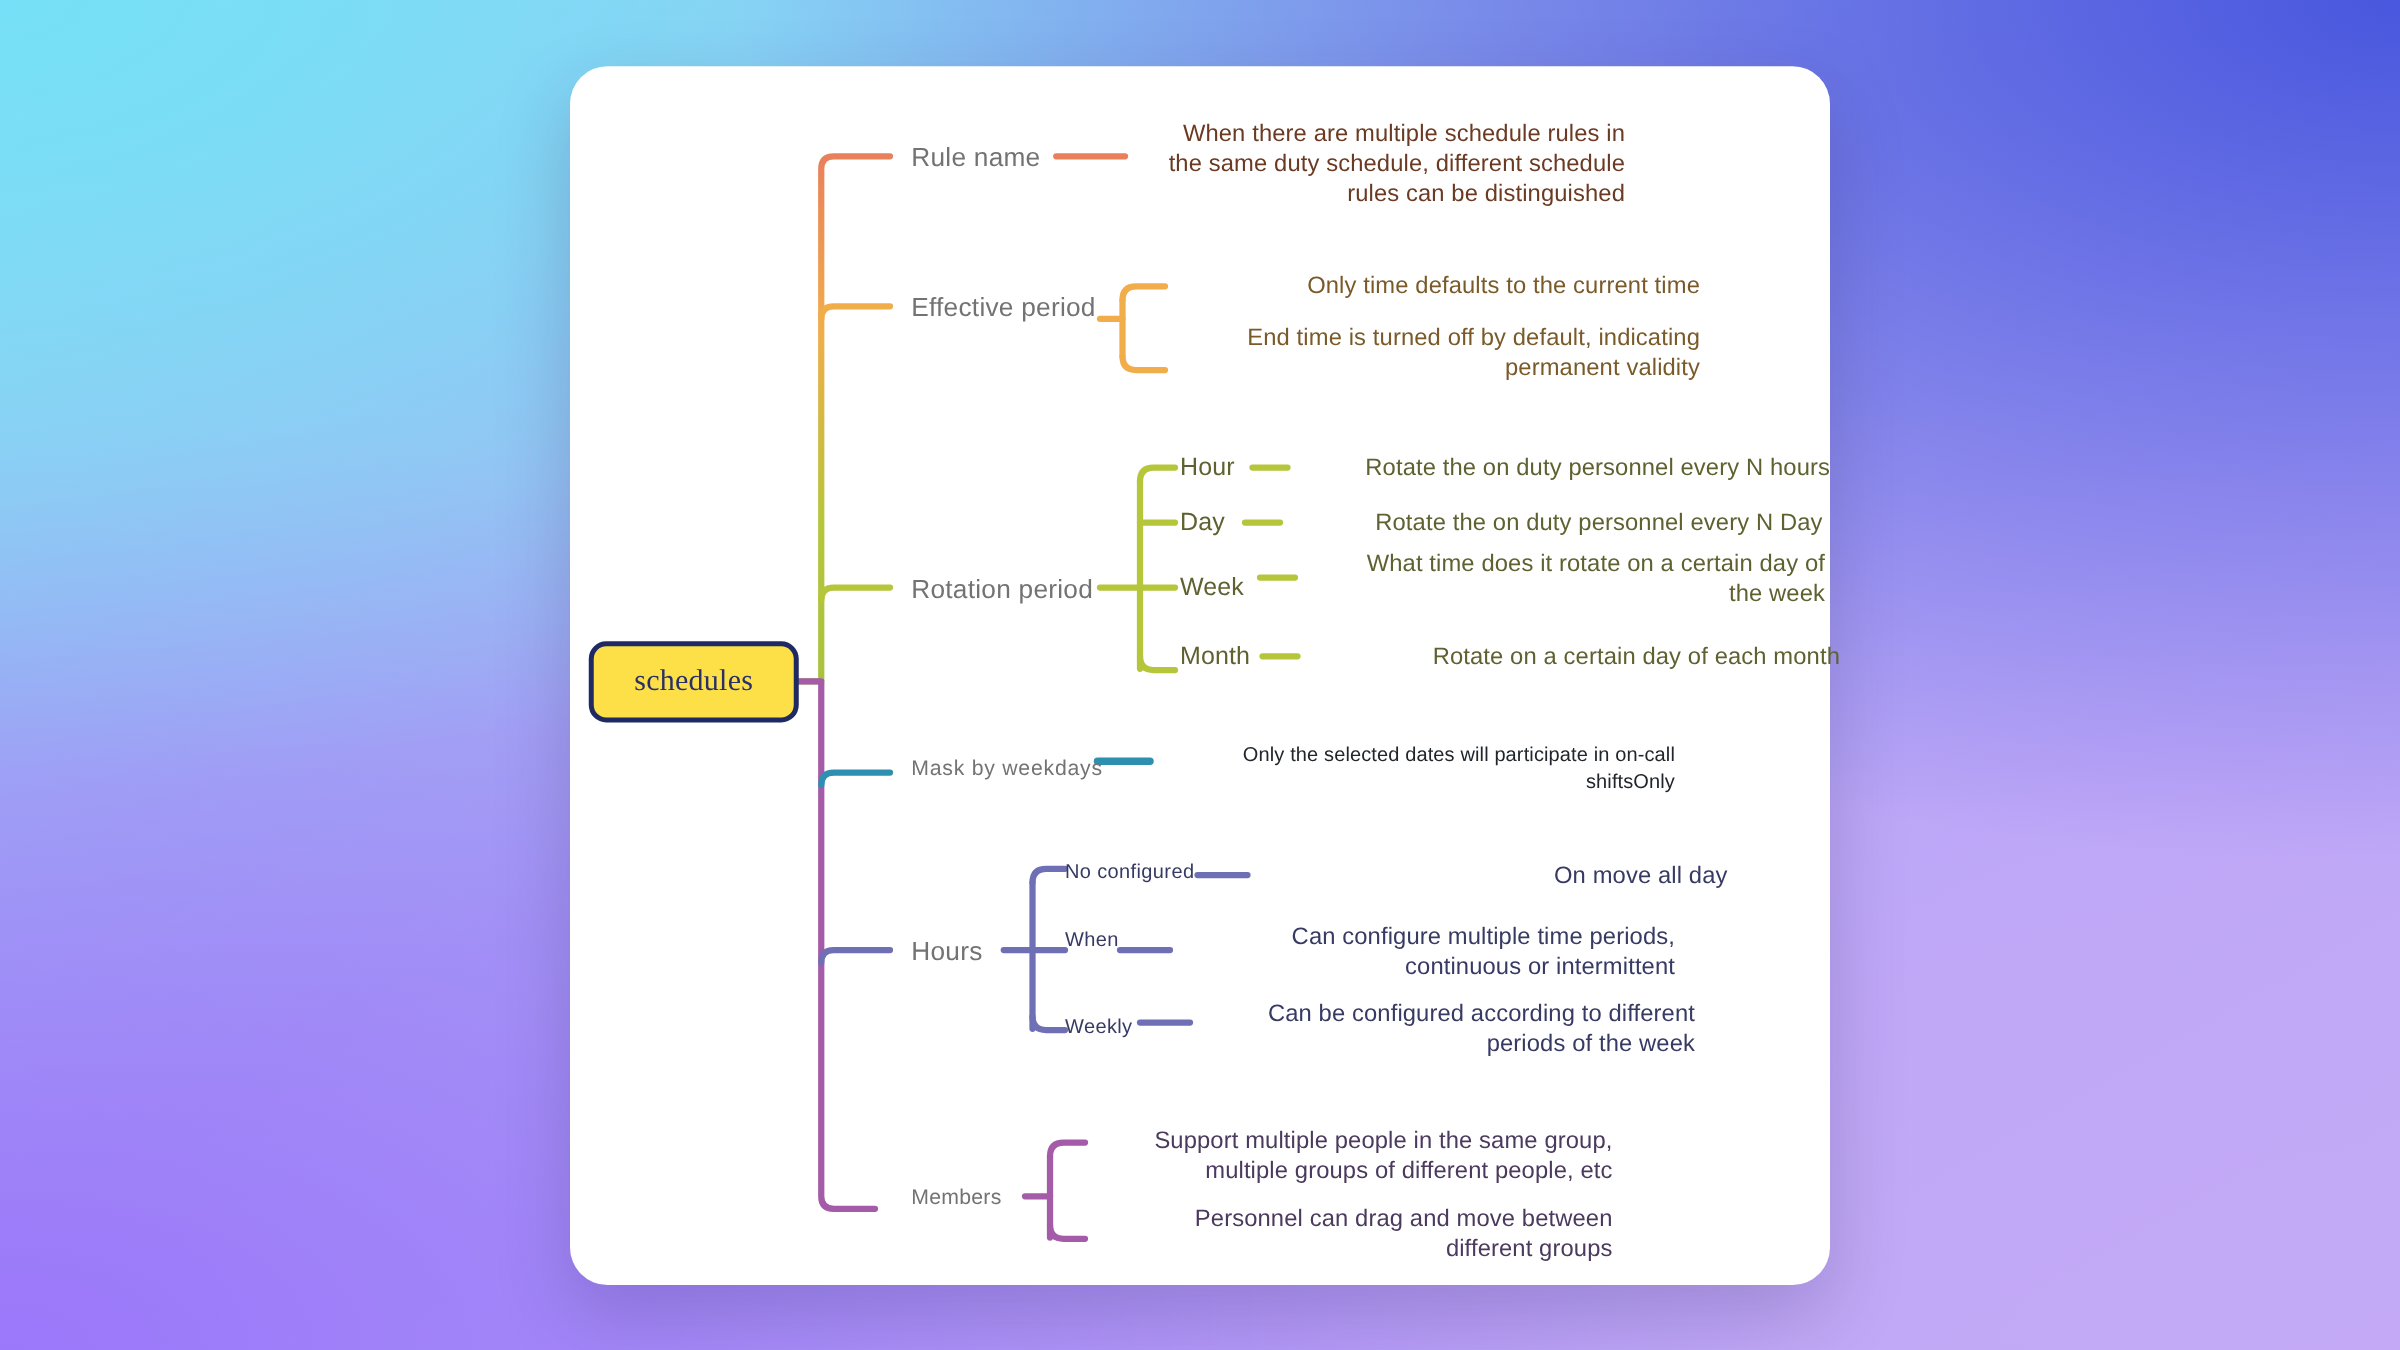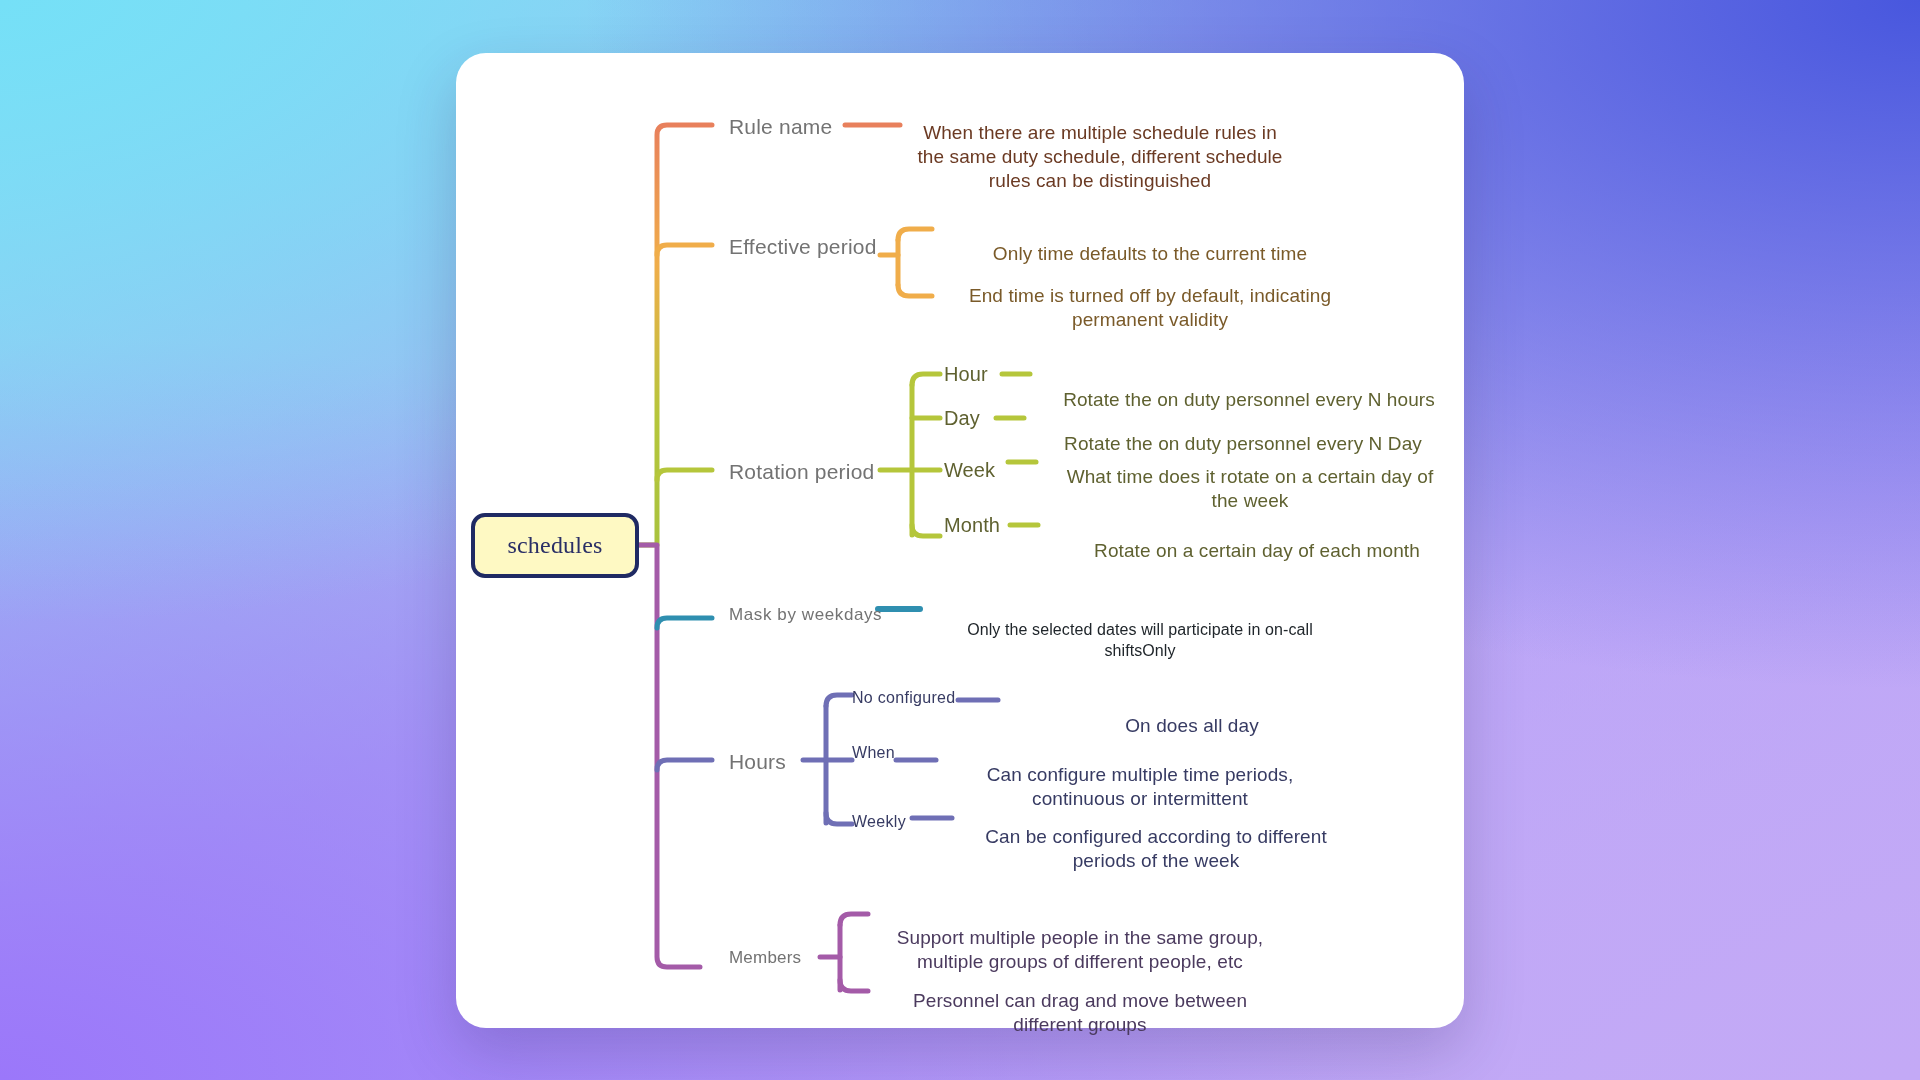--- a/index.html
+++ b/index.html
@@ -25,21 +25,21 @@
   }
 
   
   #wires{ position:absolute; left:0; top:0; width:1920px; height:1080px; pointer-events:none; }
 
   
   #root-node{
     position:absolute; left:471px; top:513px;
     width:168px; height:65px;
     border:4px solid #1f2a63; border-radius:14px;
-    background:#fef9c3;
+    background:#fde047;
     display:flex; align-items:center; justify-content:center;
     font-family:"Liberation Serif", serif;
     font-size:24px; color:#2a2f66; letter-spacing:.2px;
   }
 
   
   .node{ position:absolute; white-space:pre-line; line-height:1.22; }
 
   .lvl1{ font-size:21px; color:#737373; letter-spacing:.2px; }
   .lvl1.narrow{ font-size:17px; letter-spacing:.6px; }
@@ -51,21 +51,21 @@
   .leaf.sm{ font-size:16px; line-height:1.3; }
 
   
   .c-rule   { color:#6b3a23; }
   .c-eff    { color:#7a5a29; }
   .c-rot    { color:#5f6130; }
   .c-mask   { color:#20262b; }
   .c-hours  { color:#373b63; }
   .c-mem    { color:#4b3a5e; }
 
-  .right{ text-align:center;margin-top:25px; }
+  .right{ text-align:right; }
 </style>
 </head>
 <body>
 
 <div id="card"></div>
 
 <svg id="wires" viewBox="0 0 1920 1080">
   <defs>
     <linearGradient id="gTrunkTop" x1="0" y1="0" x2="0" y2="1">
       <stop offset="0" stop-color="#e8805c"></stop>
@@ -158,21 +158,21 @@
 <div class="node lvl2 c-rot" style="left:944px; top:513px;">Month</div>
 <div class="node leaf c-rot right" style="left:1042px; top:514px; width:430px;">Rotate on a certain day of each month</div>
 
 <div class="node lvl1 narrow" style="left:729px; top:605px;">Mask by weekdays</div>
 <div class="node leaf sm c-mask right" style="left:940px; top:595px; width:400px;">Only the selected dates will participate in on-call
 shiftsOnly</div>
 
 <div class="node lvl1" style="left:729px; top:749px;">Hours</div>
 
 <div class="node lvl2 sm c-hours" style="left:852px; top:688px;">No configured</div>
-<div class="node leaf c-hours right" style="left:1002px; top:689px; width:380px;">On does all day</div>
+<div class="node leaf c-hours right" style="left:1002px; top:689px; width:380px;">On move all day</div>
 
 <div class="node lvl2 sm c-hours" style="left:852px; top:743px;">When</div>
 <div class="node leaf c-hours right" style="left:940px; top:738px; width:400px;">Can configure multiple time periods,
 continuous or intermittent</div>
 
 <div class="node lvl2 sm c-hours" style="left:852px; top:812px;">Weekly</div>
 <div class="node leaf c-hours right" style="left:956px; top:800px; width:400px;">Can be configured according to different
 periods of the week</div>
 
 <div class="node lvl1 sm" style="left:729px; top:948px; font-size:17px;">Members</div>

